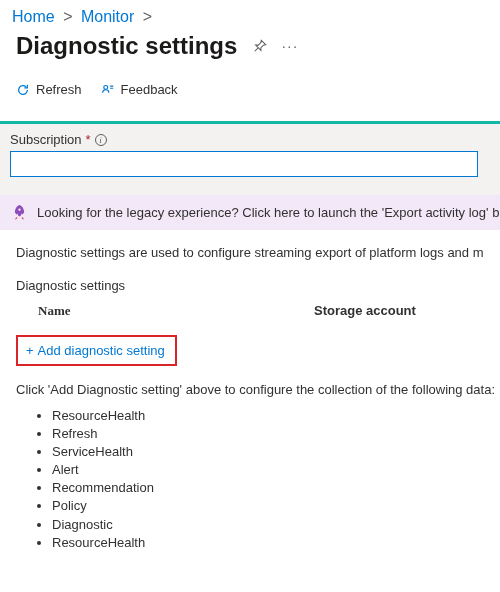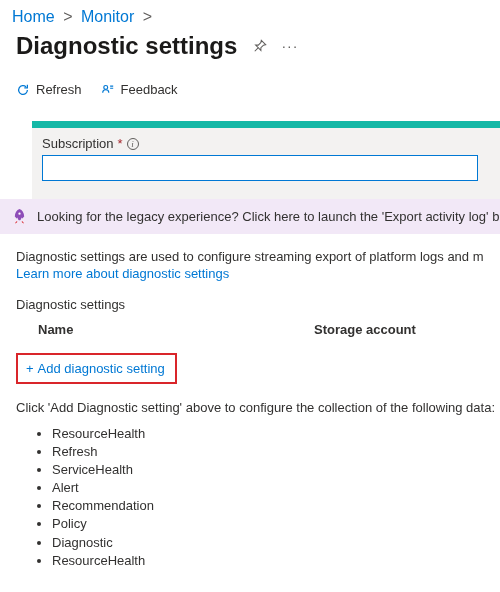--- a/index.html
+++ b/index.html
@@ -66,22 +66,21 @@
       border: none;
       padding: 0;
     }
     .toolbar-btn .icn {
       color: #0078d4;
       display: inline-flex;
     }
     .field-panel {
       background: #f3f2f1;
       padding: 8px 22px 18px 10px;
-      border-top: 7px solid #14b8a6;
-      margin-left: 32px;
+      border-top: 3px solid #14b8a6;
     }
     .field-label {
       font-size: 13px;
       color: #323130;
       display: flex;
       align-items: center;
       gap: 4px;
       margin-bottom: 4px;
     }
     .req { color: #a4262c; }
@@ -140,21 +139,21 @@
       margin-top: 16px;
       font-size: 13px;
     }
     .grid-head {
       display: flex;
       padding: 10px 0 8px 22px;
       font-size: 13px;
       font-weight: 600;
       color: #323130;
     }
-    .col-name { width: 276px; }
+    .col-name { width: 276px; font-family: Liberation Serif, serif; }
     .grid-row {
       padding: 6px 0 14px 22px;
       font-size: 13px;
       color: #323130;
     }
     .add-btn-wrap {
       margin: 0 0 0 16px;
       display: inline-block;
       border: 2px solid #d9252a;
       padding: 6px 10px 6px 8px;
@@ -249,21 +248,20 @@
       <circle cx="8" cy="5" r="1.2" fill="#fff"></circle>
       <path d="M5 13c-1 .5-1.5 1.5-1.5 2.5.8-.3 1.8-.8 2.3-1.8M11 13c1 .5 1.5 1.5 1.5 2.5-.8-.3-1.8-.8-2.3-1.8" fill="#d9252a"></path>
     </svg>
   </span>
   <span>Looking for the legacy experience? Click here to launch the 'Export activity log' blade</span>
 </div>
 
 
 <div class="content">
   <div class="desc">Diagnostic settings are used to configure streaming export of platform logs and metrics</div>
-  <a class="learn-link">Learn more about diagnostic settings</a>
 
   <div class="section-sub">Diagnostic settings</div>
 
   <div class="grid-head">
     <div class="col-name">Name</div>
     <div>Storage account</div>
   </div>
 </div>
 
 

